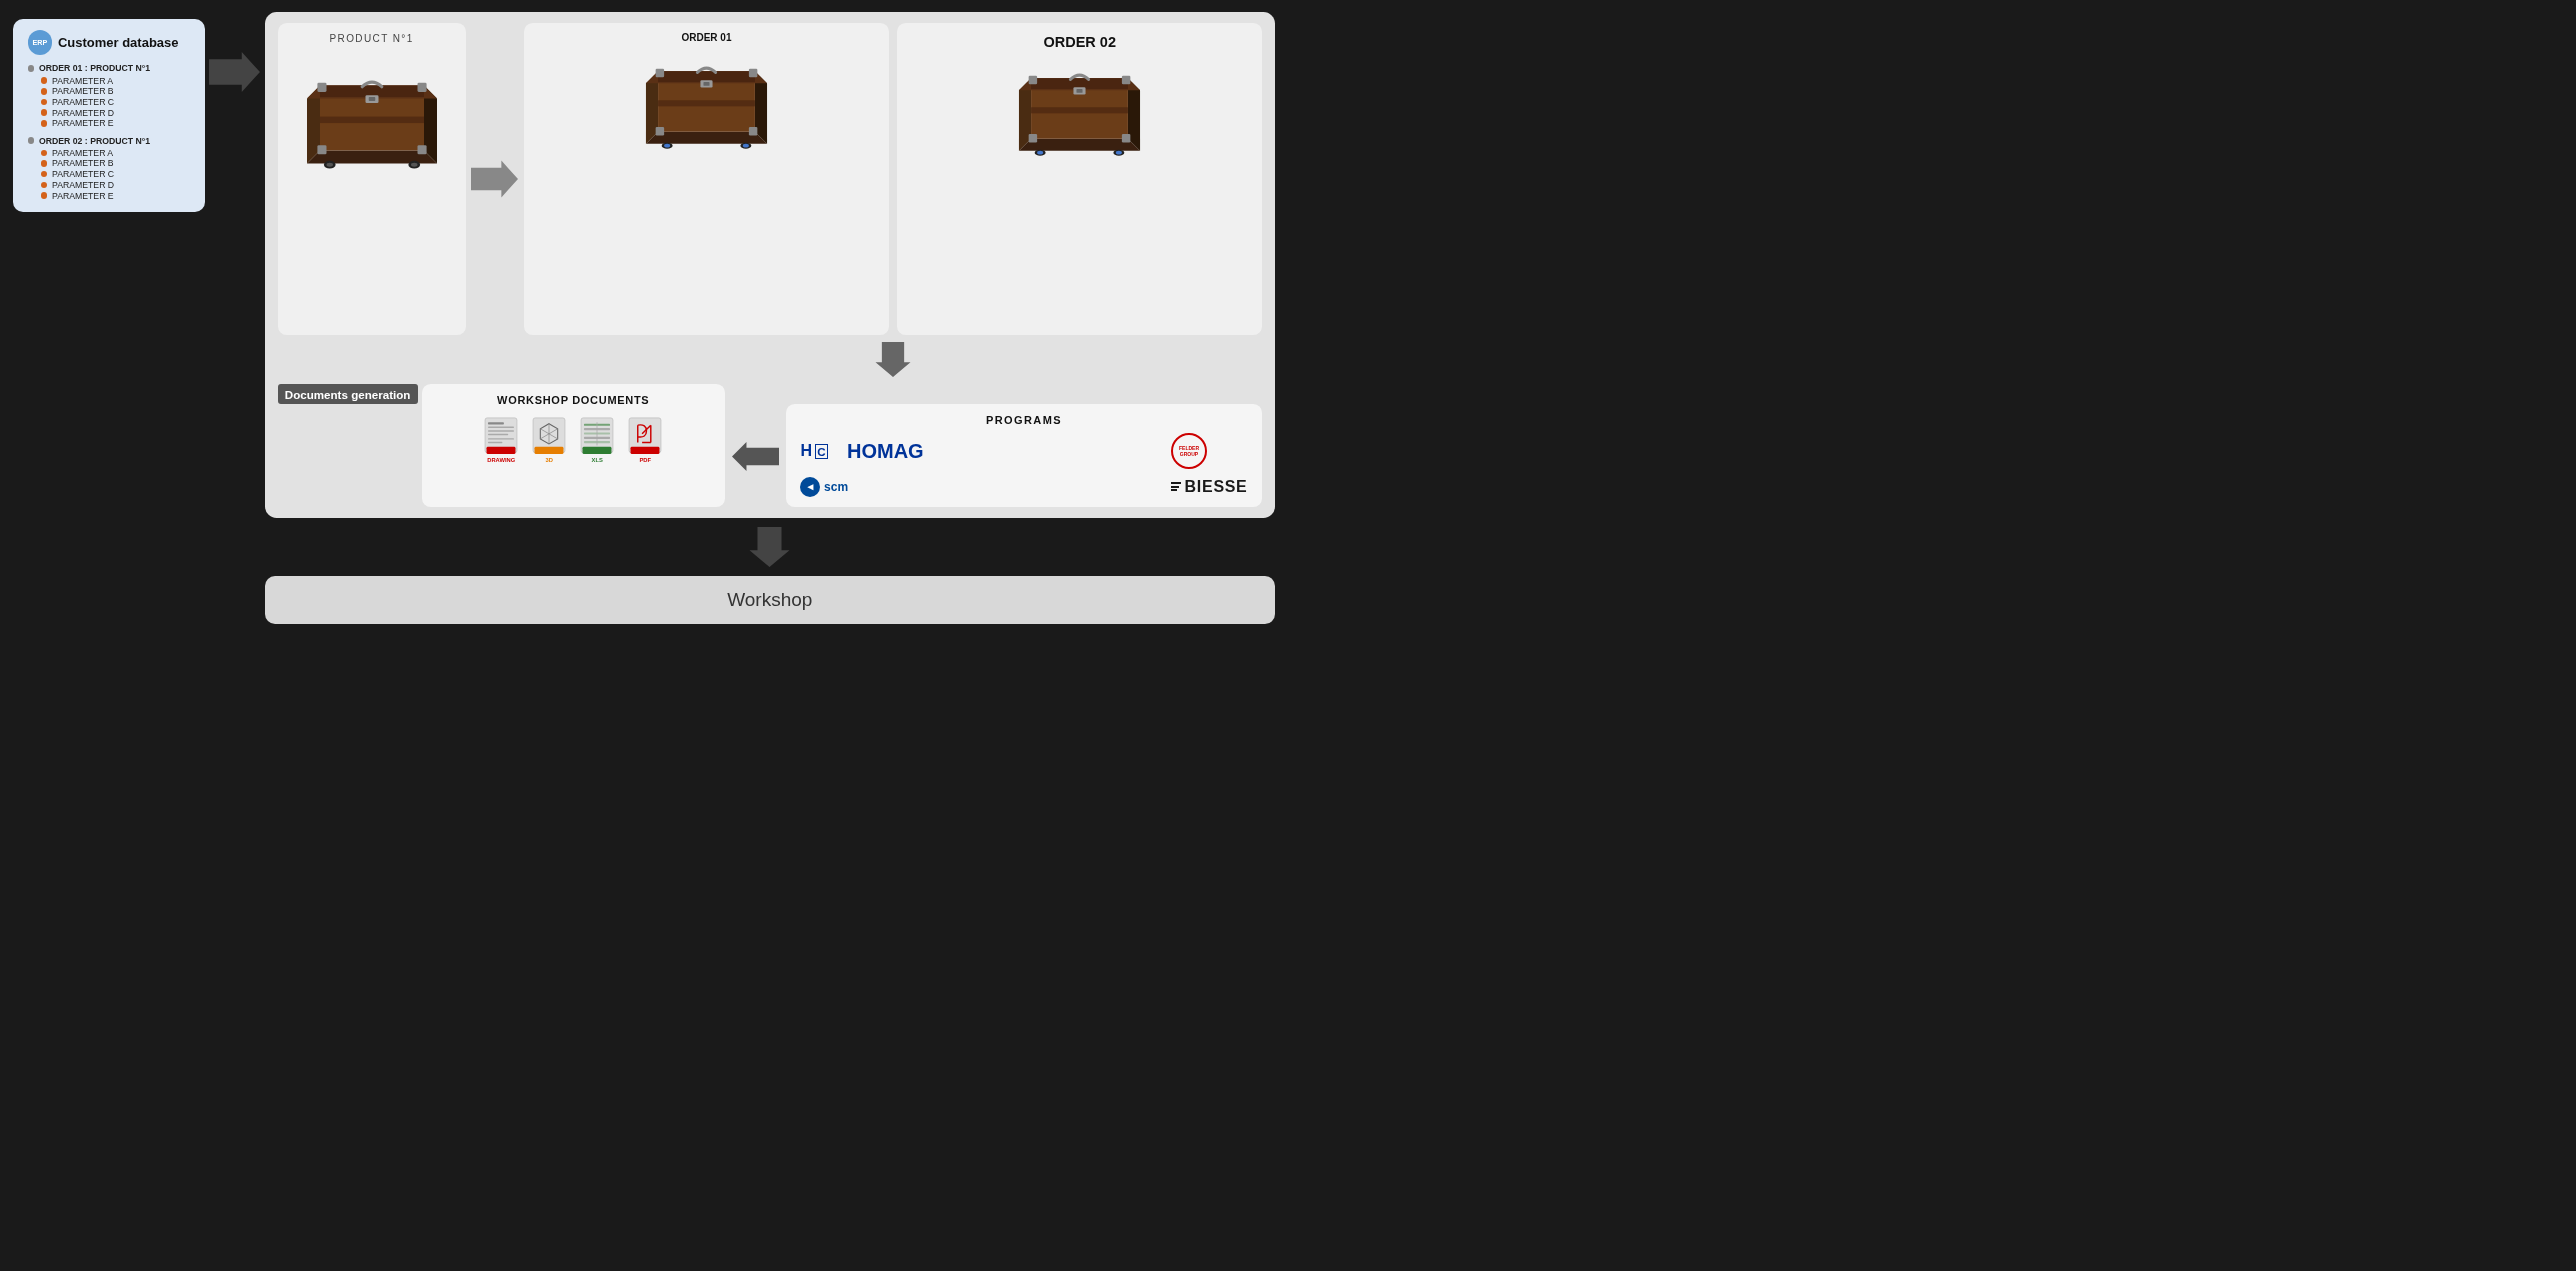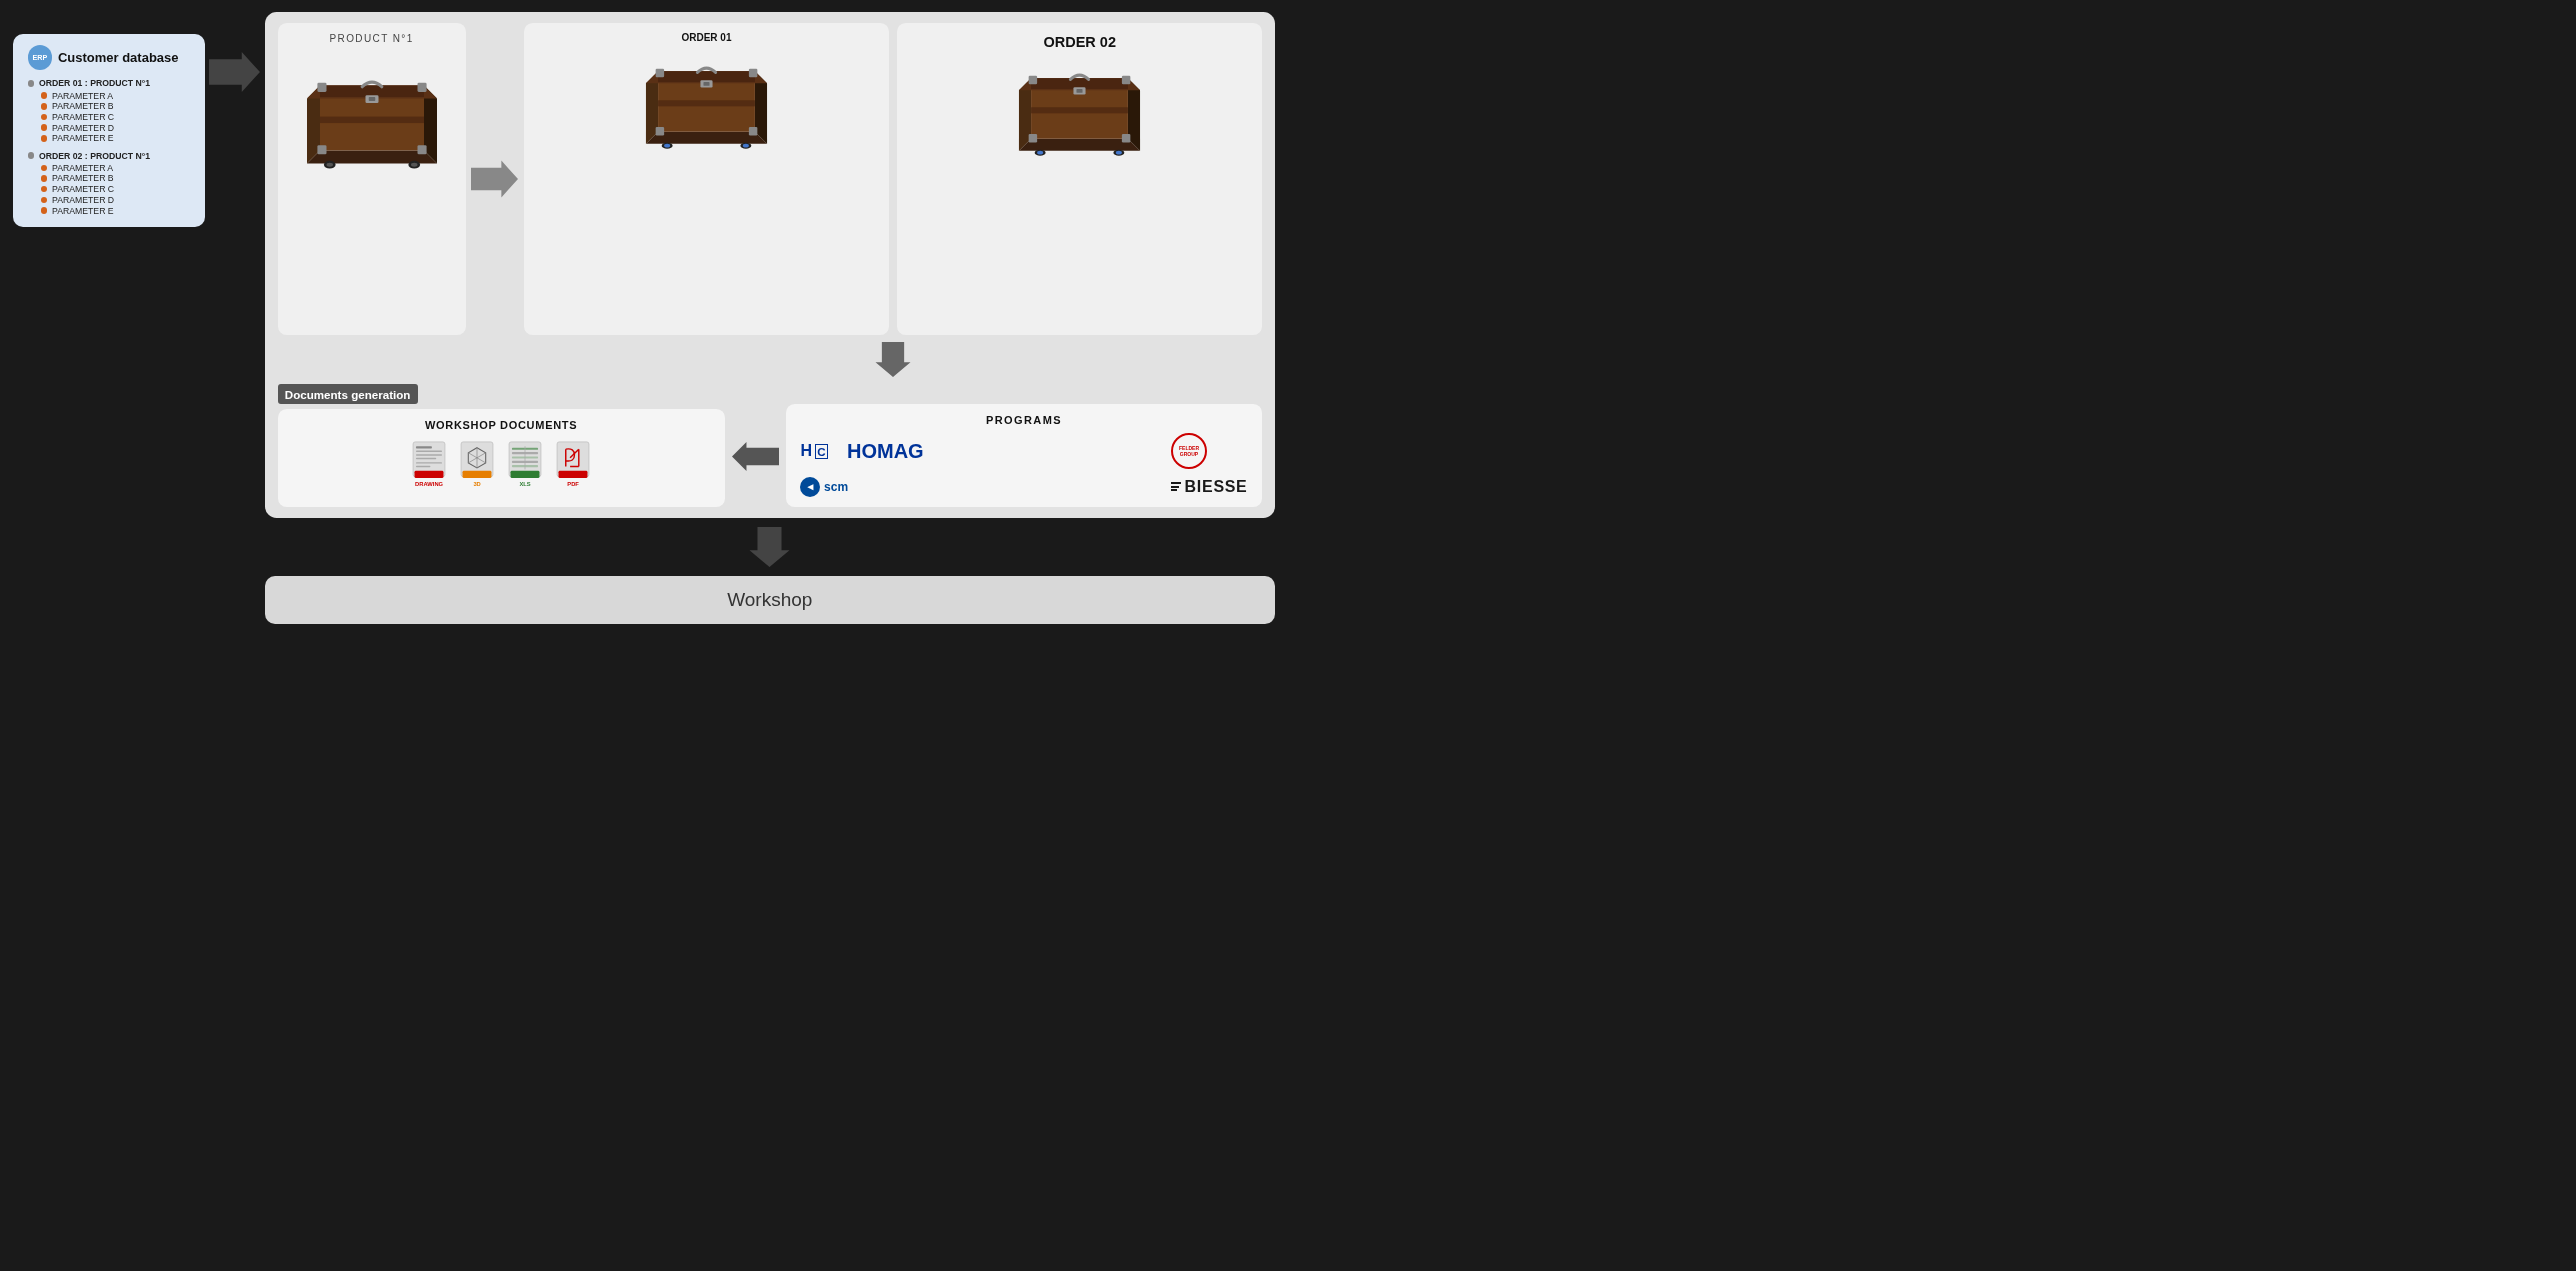--- a/index.html
+++ b/index.html
@@ -10,21 +10,21 @@
       height: 636px;
       overflow: hidden;
       position: relative;
     }
   </style>
 </head>
 <body>
 
 <div style="background:#1a1a1a; width:1288px; height:636px; display:flex; flex-direction:row; align-items:flex-start; padding:11.6px 13px; gap:0; position:relative;">
 
-  <div style="background:#dde8f5; border-radius:10px; padding:11.6px 14.5px; width:192px; flex-shrink:0; margin-top:22px; z-index:2;">
+  <div style="background:#dde8f5; border-radius:10px; padding:11.6px 14.5px; width:192px; flex-shrink:0; margin-top:7px; z-index:2;">
     <div style="display:flex;align-items:center;gap:5.8px;margin-bottom:8.7px;">
       <div style="width:24.6px;height:24.6px;background:#5b9bd5;border-radius:50%;display:flex;align-items:center;justify-content:center;color:white;font-size:7.2px;font-weight:bold;flex-shrink:0;">
         <span>ERP</span>
       </div>
       <span style="font-size:13px;font-weight:bold;color:#111;">Customer database</span>
     </div>
 
     <div style="margin-bottom:7.2px;">
       <div style="display:flex;align-items:center;gap:5px;margin-bottom:2.2px;">
         <div style="width:6.5px;height:6.5px;border-radius:50%;background:#888;flex-shrink:0;"></div>
@@ -203,21 +203,21 @@
 
         <div style="flex:1;display:flex;justify-content:center;">
           <svg width="40" height="35" viewBox="0 0 55 55">
             <polygon points="10,0 45,0 45,32 55,32 27.5,55 0,32 10,32" fill="#666"></polygon>
           </svg>
         </div>
       </div>
 
       <div style="display:flex;flex-direction:row;gap:0;align-items:stretch;">
 
-        <div style="display:flex;flex-direction:column;gap:4.3px;flex:1;">
+        <div style="display:flex;gap:4.3px;flex:1;">
           <span style="background:#555;color:white;font-size:11.6px;font-weight:600;padding:3.6px 7.2px;border-radius:2.9px;display:inline-block;align-self:flex-start;">Documents generation</span>
           <div style="background:#f5f5f5;border-radius:8.7px;padding:10px 11.6px;display:flex;flex-direction:column;align-items:center;gap:8.7px;flex:1;">
             <span style="font-size:11px;font-weight:bold;color:#111;letter-spacing:0.7px;">WORKSHOP DOCUMENTS</span>
             <div style="display:flex;gap:10px;align-items:flex-end;">
 
               <div style="display:flex;flex-direction:column;align-items:center;gap:1.4px;">
                 <svg width="38" height="42" viewBox="0 0 52 58">
                   <rect x="4" y="4" width="44" height="48" rx="3" fill="#ddd" stroke="#bbb" stroke-width="1"></rect>
                   <rect x="8" y="10" width="22" height="3" rx="1" fill="#888"></rect>
                   <rect x="8" y="16" width="36" height="2" rx="1" fill="#aaa"></rect>

